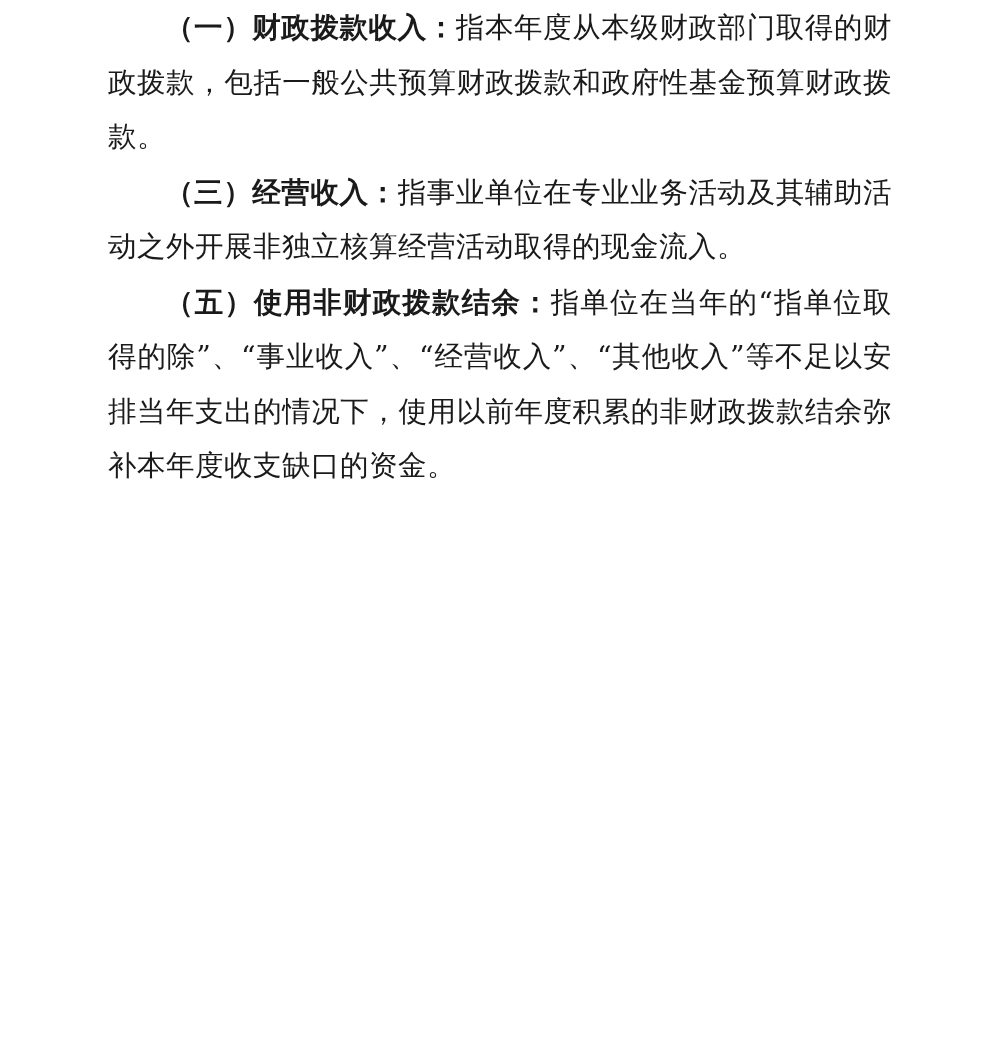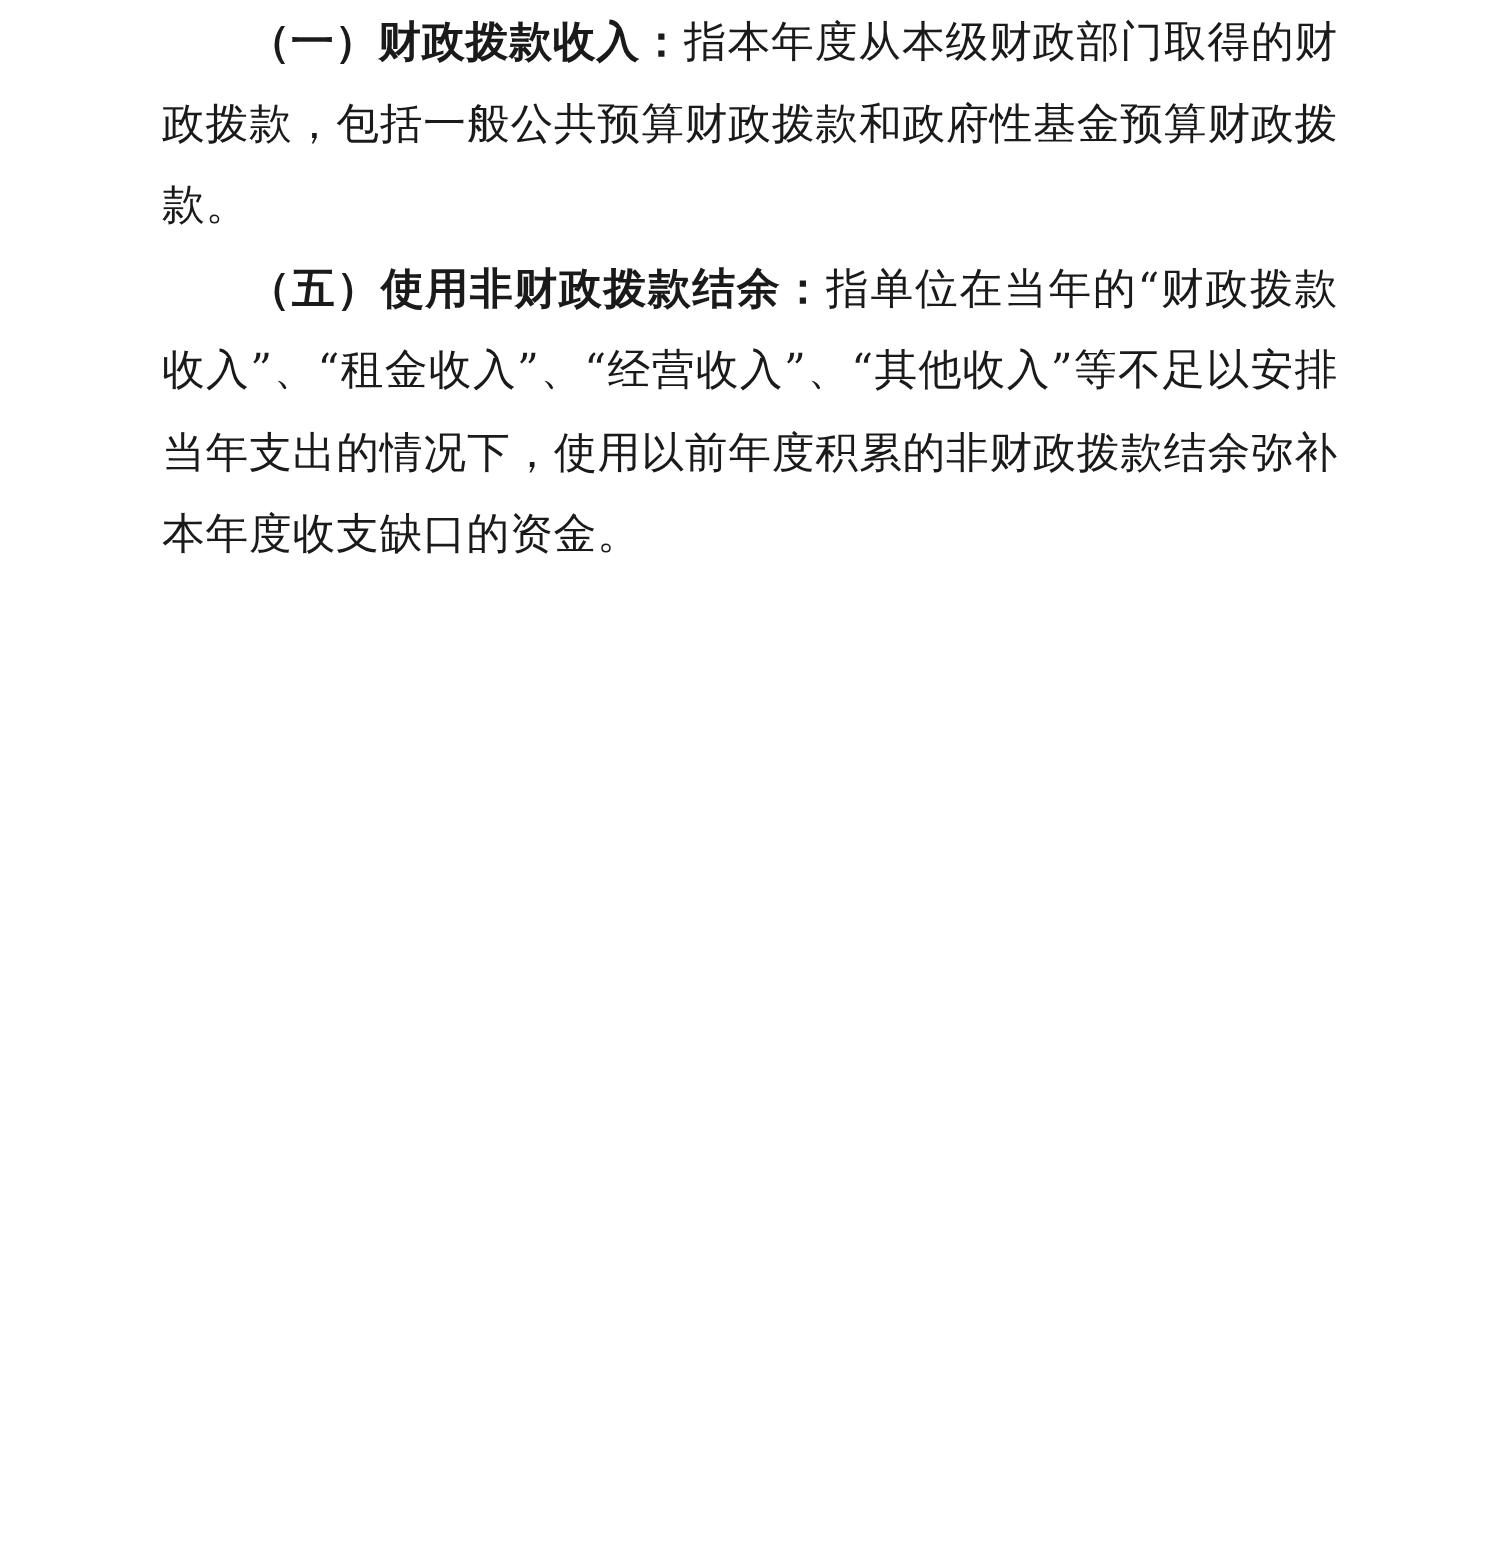--- a/index.html
+++ b/index.html
@@ -41,23 +41,26 @@
 </head>
 <body>
 
 <div class="page">
 
   <p class="para first">
     <span class="lead">（一）财政拨款收入：</span><span>指本年度从本级财政部门取得的财政拨款，包括一般公共预算财政拨款和政府性基金预算财政拨款。</span>
   </p>
 
 
+  <p class="para">
+    <span class="lead">（三）经营收入：</span><span>指事业单位在专业业务活动及其辅助活动之外开展非独立核算经营活动取得的现金流入。</span>
+  </p>
 
 
   <p class="para">
-    <span class="lead">（五）使用非财政拨款结余：</span><span>指单位在当年的“财政拨款收入”、“租金收入”、“经营收入”、“其他收入”等不足以安排当年支出的情况下，使用以前年度积累的非财政拨款结余弥补本年度收支缺口的资金。</span>
+    <span class="lead">（五）使用非财政拨款结余：</span><span>指单位在当年的“指单位取得的除”、“事业收入”、“经营收入”、“其他收入”等不足以安排当年支出的情况下，使用以前年度积累的非财政拨款结余弥补本年度收支缺口的资金。</span>
   </p>
 
   <p class="para clip-last">
     
   </p>
 
 </div>
 
 </body></html>

